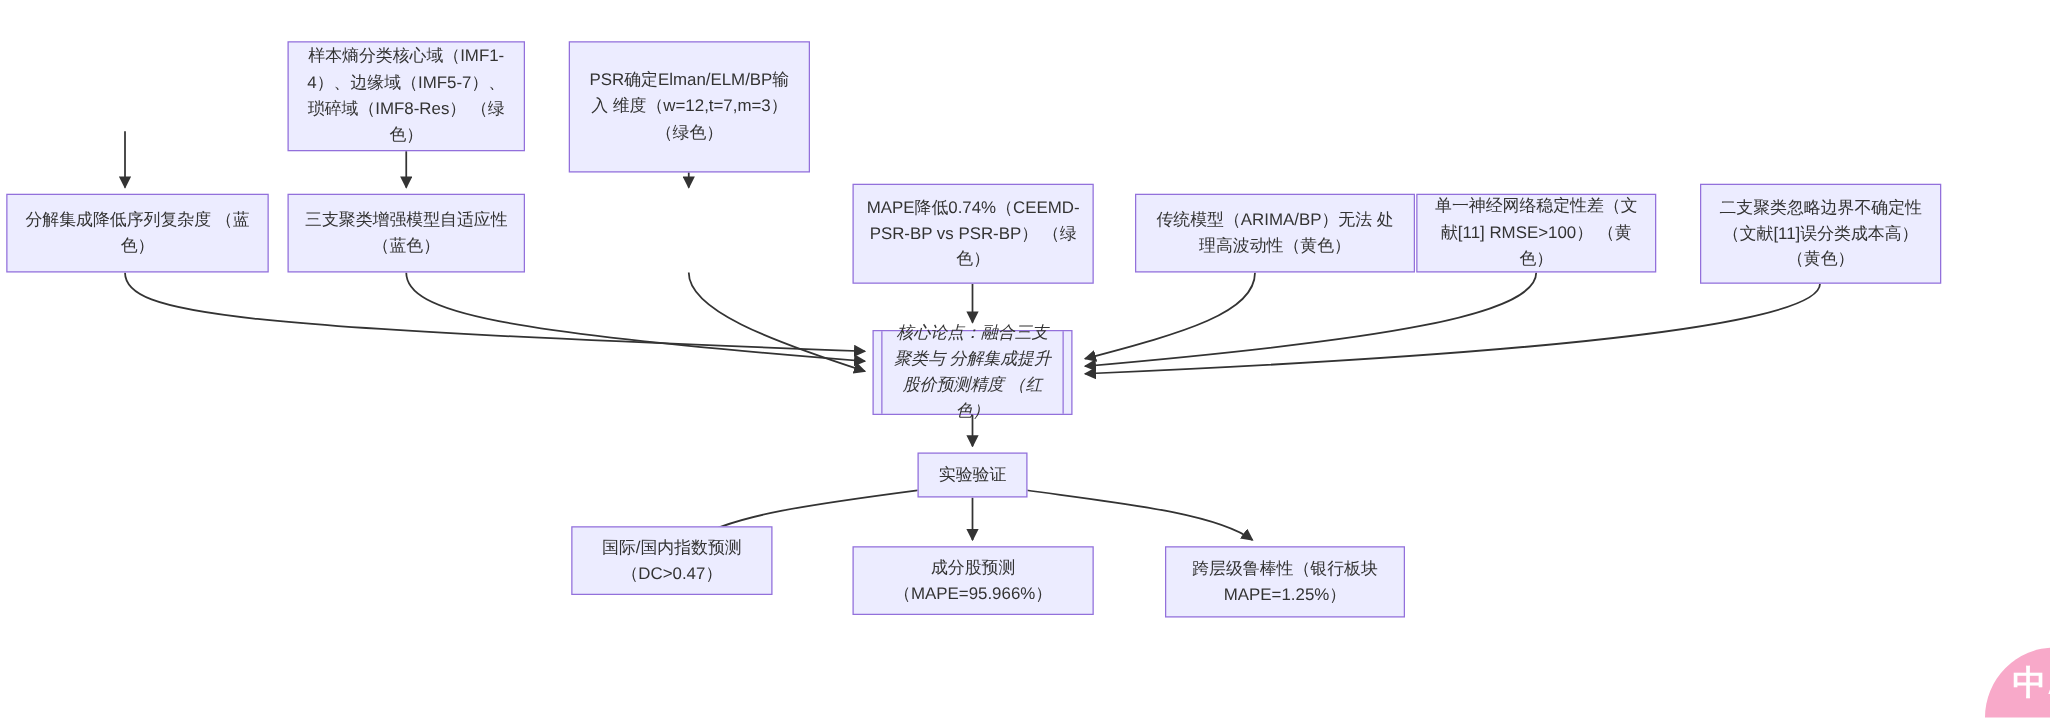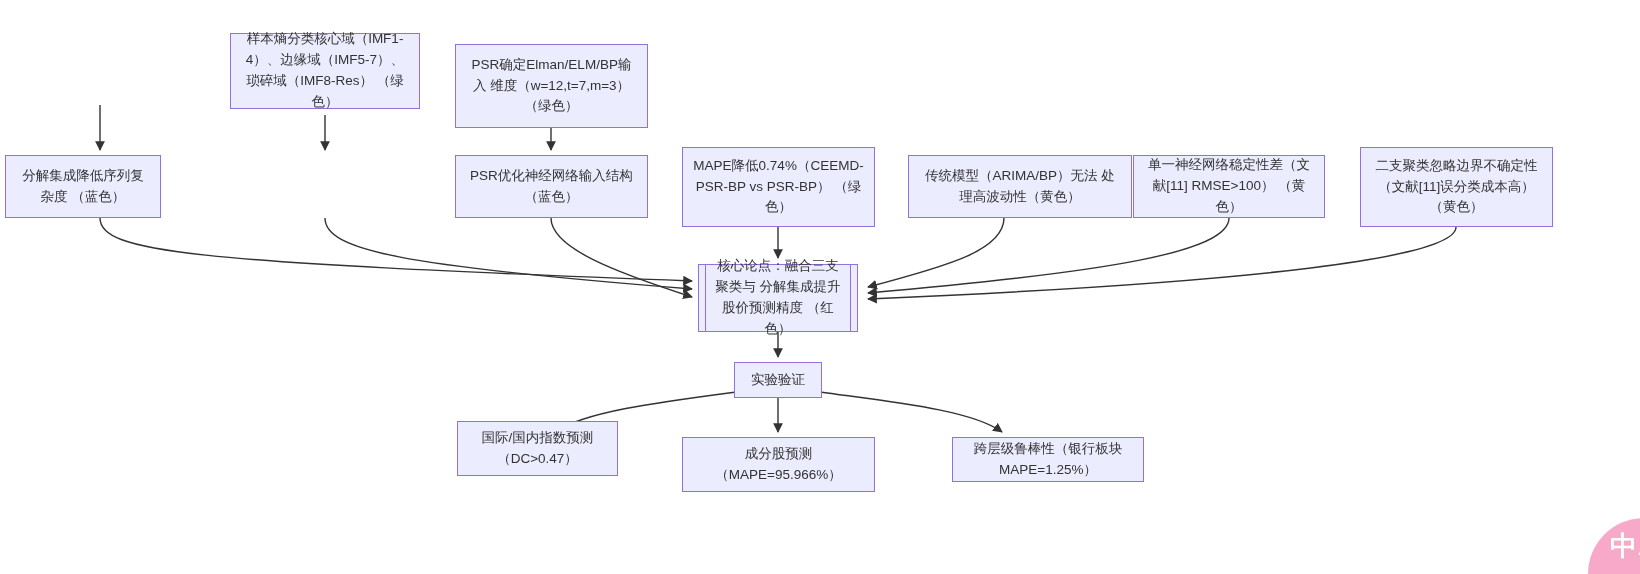--- a/index.html
+++ b/index.html
@@ -19,21 +19,21 @@
     color: #333333;
     font-size: 13.5px;
     line-height: 1.55;
     text-align: center;
     display: flex;
     align-items: center;
     justify-content: center;
     padding: 6px 10px;
   }
   .node span { display: block; }
-  .subroutine { padding: 6px 16px; }
+  .subroutine { padding: 6px 16px; font-style: italic; }
   .subroutine .bar {
     position: absolute; top: 0; bottom: 0; width: 0;
     border-left: 1px solid #9370DB;
   }
   .subroutine .bar.left  { left: 6px; }
   .subroutine .bar.right { right: 6px; }
   .translate-badge {
     position: absolute;
     left: 1588px; top: 518px;
     width: 112px; height: 112px;
@@ -76,32 +76,32 @@
       <path d="M 1456 227 C 1456 257, 1265 282, 868 299" marker-end="url(#arrow)"></path>
 
       <path d="M 778 332 L 778 357" marker-end="url(#arrow)"></path>
 
       <path d="M 736 392 C 660 402, 582 412, 556 432" marker-end="url(#arrow)"></path>
       <path d="M 778 398 L 778 432" marker-end="url(#arrow)"></path>
       <path d="M 820 392 C 892 402, 972 410, 1002 432" marker-end="url(#arrow)"></path>
     </g>
   </svg>
 
-  <div class="node" style="left:230px;top:33px;width:190px;height:76px">
+  <div class="node" style="left:230px;top:33px;width:190px;height:88px">
     <span>样本熵分类核心域（IMF1-4）、边缘域（IMF5-7）、琐碎域（IMF8-Res） （绿色）</span>
   </div>
-  <div class="node" style="left:455px;top:44px;width:193px;height:84px">
+  <div class="node" style="left:455px;top:33px;width:193px;height:105px">
     <span>PSR确定Elman/ELM/BP输入 维度（w=12,t=7,m=3） （绿色）</span>
   </div>
 
-  <div class="node" style="left:5px;top:155px;width:156px;height:63px">
+  <div class="node" style="left:5px;top:155px;width:210px;height:63px">
     <span>分解集成降低序列复杂度 （蓝色）</span>
   </div>
-  <div class="node" style="left:455px;top:155px;width:193px;height:63px">
-    <span>PSR优化神经网络输入结构 （蓝色）</span>
+  <div class="node" style="left:230px;top:155px;width:190px;height:63px">
+    <span>三支聚类增强模型自适应性 （蓝色）</span>
   </div>
   <div class="node" style="left:682px;top:147px;width:193px;height:80px">
     <span>MAPE降低0.74%（CEEMD-PSR-BP vs PSR-BP） （绿色）</span>
   </div>
   <div class="node" style="left:908px;top:155px;width:224px;height:63px">
     <span>传统模型（ARIMA/BP）无法 处理高波动性（黄色）</span>
   </div>
   <div class="node" style="left:1133px;top:155px;width:192px;height:63px">
     <span>单一神经网络稳定性差（文 献[11] RMSE&gt;100） （黄色）</span>
   </div>
@@ -118,21 +118,21 @@
   <div class="node" style="left:734px;top:362px;width:88px;height:36px">
     <span>实验验证</span>
   </div>
 
   <div class="node" style="left:457px;top:421px;width:161px;height:55px">
     <span>国际/国内指数预测 （DC&gt;0.47）</span>
   </div>
   <div class="node" style="left:682px;top:437px;width:193px;height:55px">
     <span>成分股预测 （MAPE=95.966%）</span>
   </div>
-  <div class="node" style="left:952px;top:437px;width:192px;height:45px">
+  <div class="node" style="left:932px;top:437px;width:192px;height:57px">
     <span>跨层级鲁棒性（银行板块 MAPE=1.25%）</span>
   </div>
 
   <div class="translate-badge">
     <span>中A</span>
   </div>
 
 </div>
 
 </body></html>

